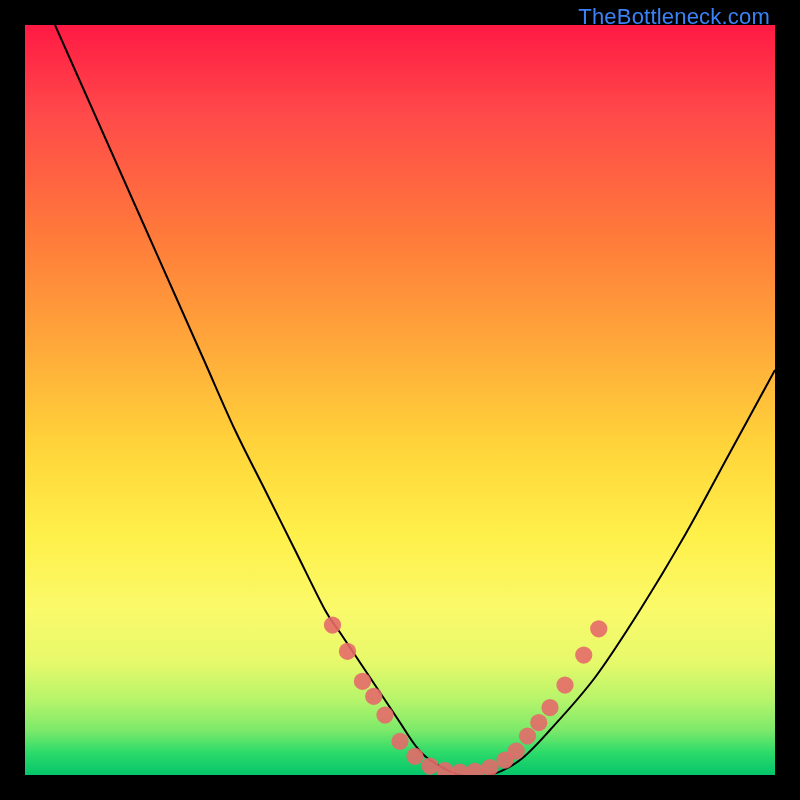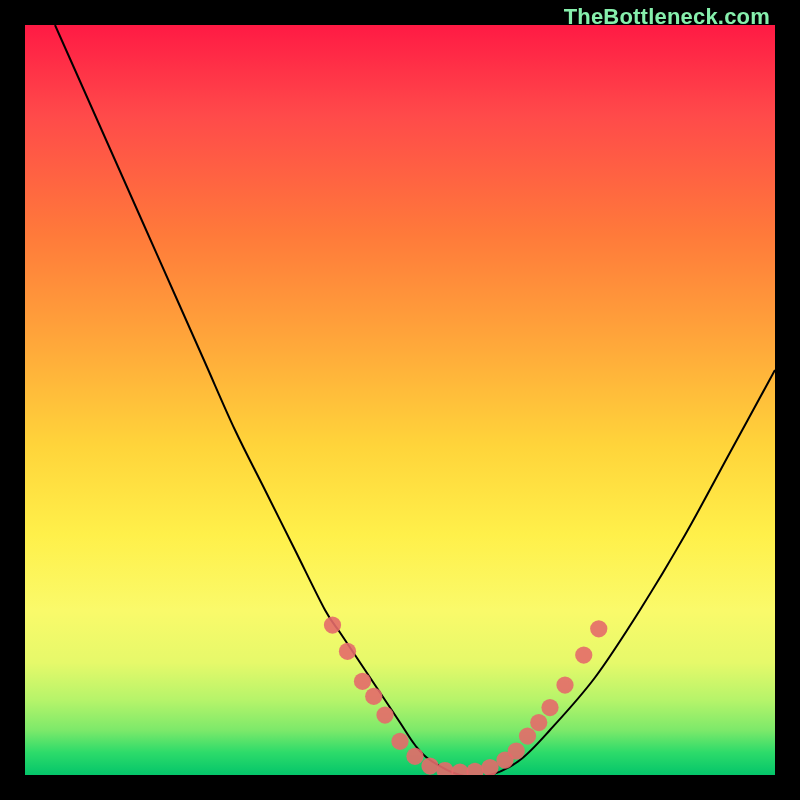--- a/index.html
+++ b/index.html
@@ -35,23 +35,23 @@
       #b6f46a 90%,
       #7de96a 94%,
       #2ddb6a 97%,
       #04c56a 100%
     );
   }
   .watermark {
     position: absolute;
     top: 4px;
     right: 30px;
-    color: #86efac;
+    color: #3b82f6;
     font-size: 22px;
-    font-weight: 700;
+    font-weight: 400;
     letter-spacing: 0.2px;
     z-index: 20;
   }
   svg.curve {
     position: absolute;
     left: 0;
     top: 0;
     width: 750px;
     height: 750px;
     z-index: 10;

